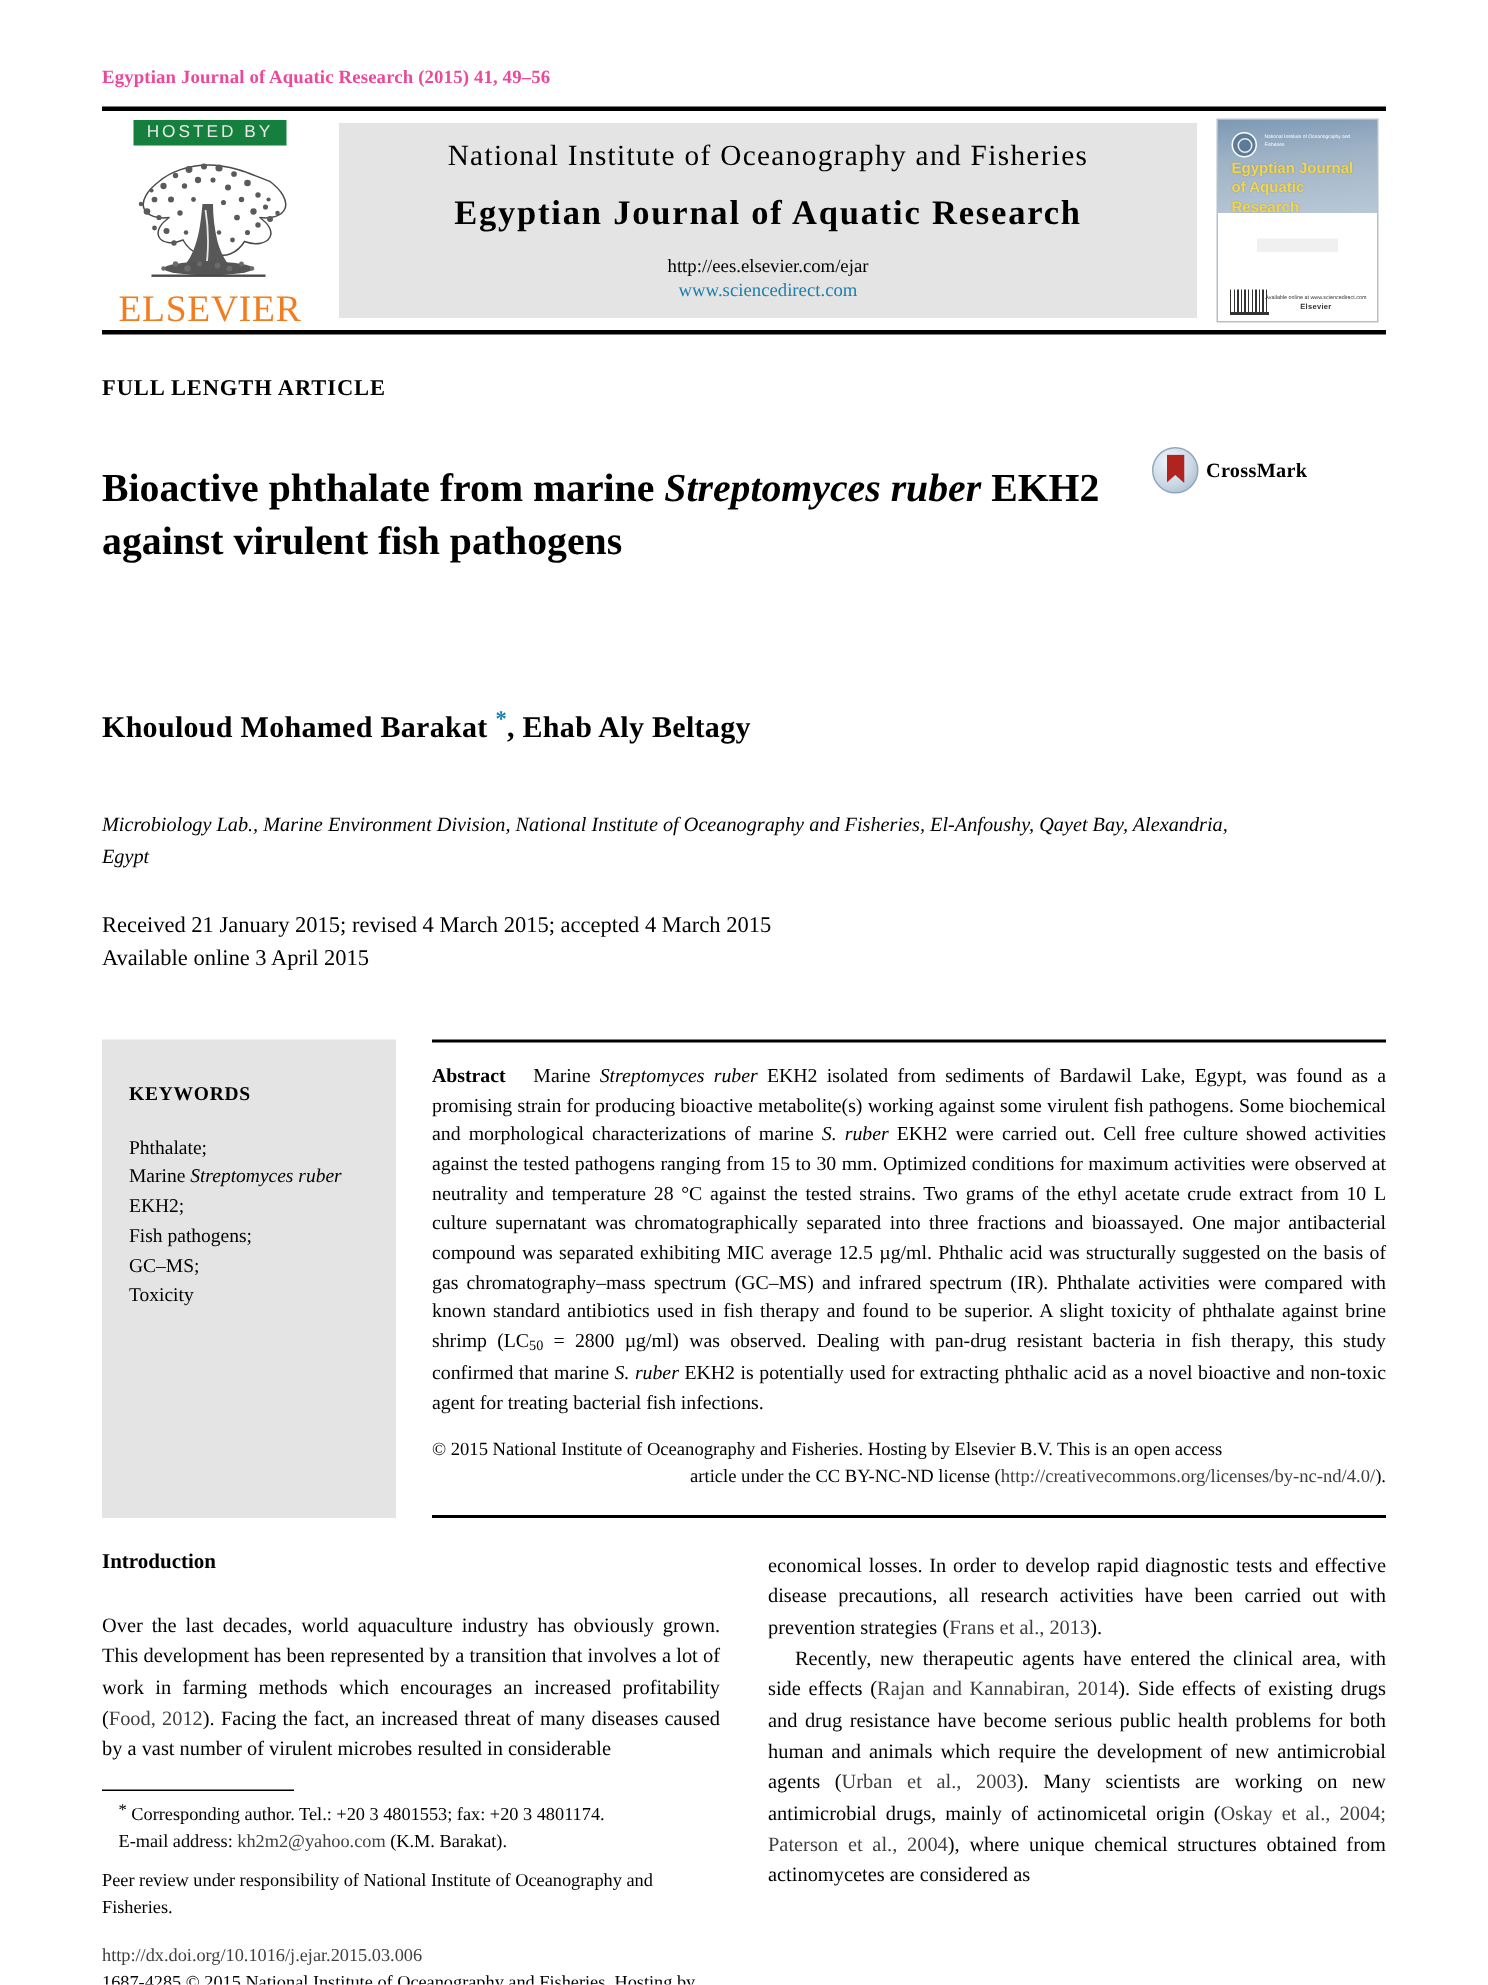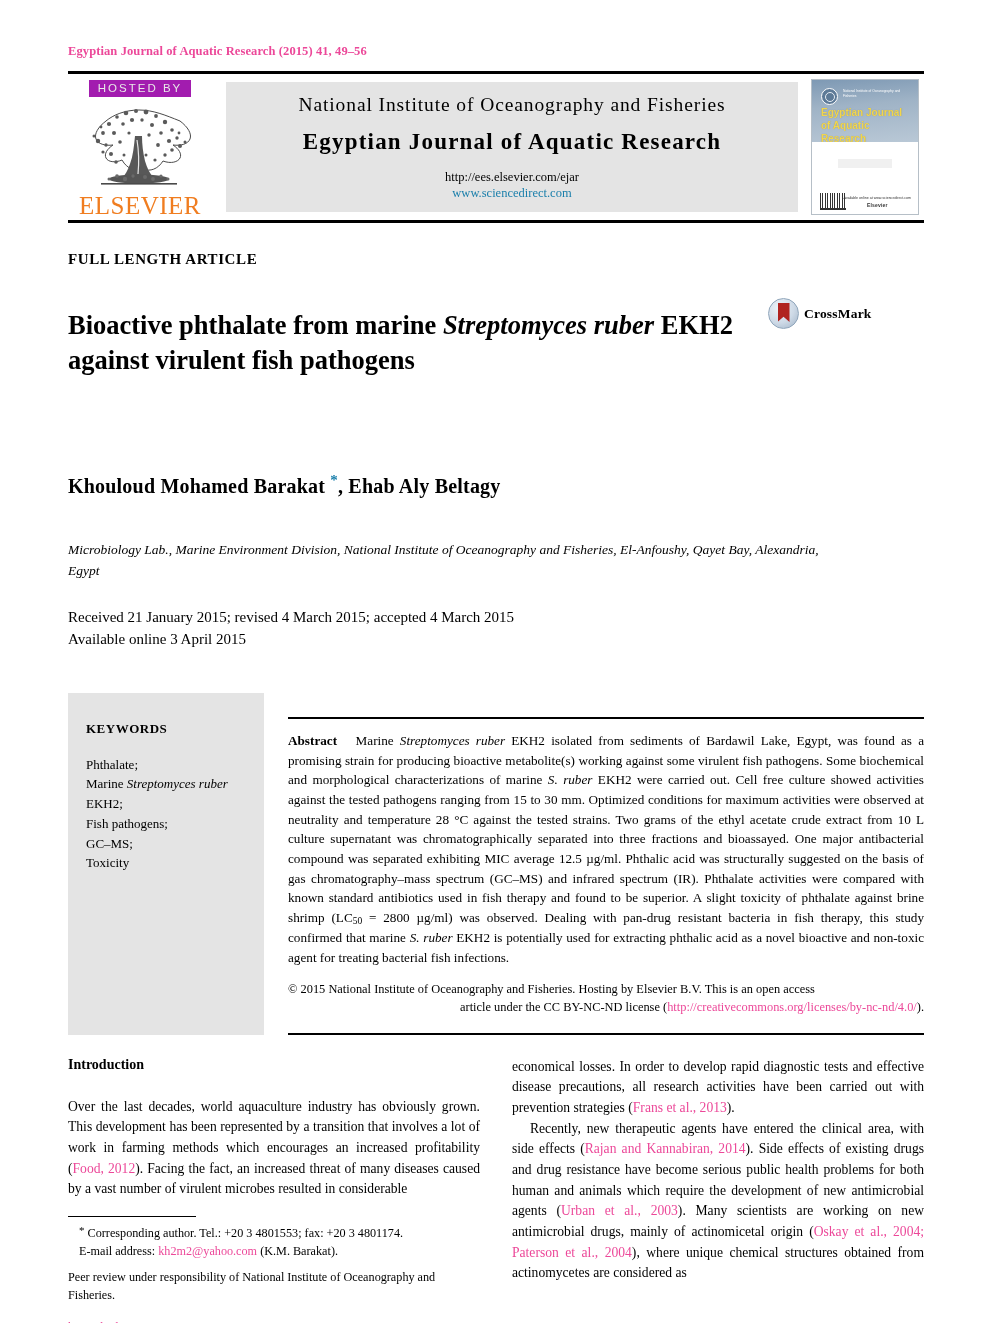--- a/index.html
+++ b/index.html
@@ -36,21 +36,21 @@
   .brand-col {
     width: 152px;
     flex: 0 0 152px;
     padding: 6px 10px 4px 2px;
     display: flex;
     flex-direction: column;
     align-items: center;
     justify-content: flex-start;
   }
   .hosted-badge {
-    background: #a21caf;
+    background: #15803d;
     color: #e8e8e8;
     font-family: "Liberation Sans", sans-serif;
     font-size: 11.5px;
     letter-spacing: 2px;
     padding: 2px 9px 3px;
     line-height: 1.05;
     white-space: nowrap;
   }
   .tree-wrap { margin-top: 3px; }
   .elsevier-word {
@@ -188,34 +188,34 @@
     font-size: 13px;
     line-height: 1.52;
   }
   .kwbox h4 {
     margin: 0 0 16px 0;
     font-size: 13px;
     font-weight: bold;
     letter-spacing: .5px;
   }
   .kwbox .kw i { font-style: italic; }
-  .absbody { flex: 1 1 auto; margin-left: 24px; margin-top: 24px; }
+  .absbody { flex: 1 1 auto; margin-left: 24px; }
   .absrule { border-top: 2.2px solid #000; }
   .abstext {
     margin-top: 12px;
     font-size: 13.2px;
     line-height: 1.49;
     text-align: justify;
   }
   .abstext .lbl { font-weight: bold; }
   .abstext i { font-style: italic; }
   .abstext .sub { font-size: 9.5px; vertical-align: -2px; }
   .copyline { margin-top: 1px; font-size: 12.4px; line-height: 1.45; }
   .copyline .ind { display: block; text-align: right; }
-  a, .lnk { color: #ec4899; text-decoration: none; }
+  a, .lnk { color: #404040; text-decoration: none; }
   .absbot { border-top: 2.2px solid #000; margin-top: 16px; }
 
   
   .cols { display: flex; margin-top: 22px; gap: 32px; }
   .col { width: 412px; flex: 0 0 412px; }
   h3.sec { margin: 0 0 24px 0; font-size: 14px; font-weight: bold; }
   p.body {
     margin: 0 0 0 0;
     font-size: 13.6px;
     line-height: 1.52;

